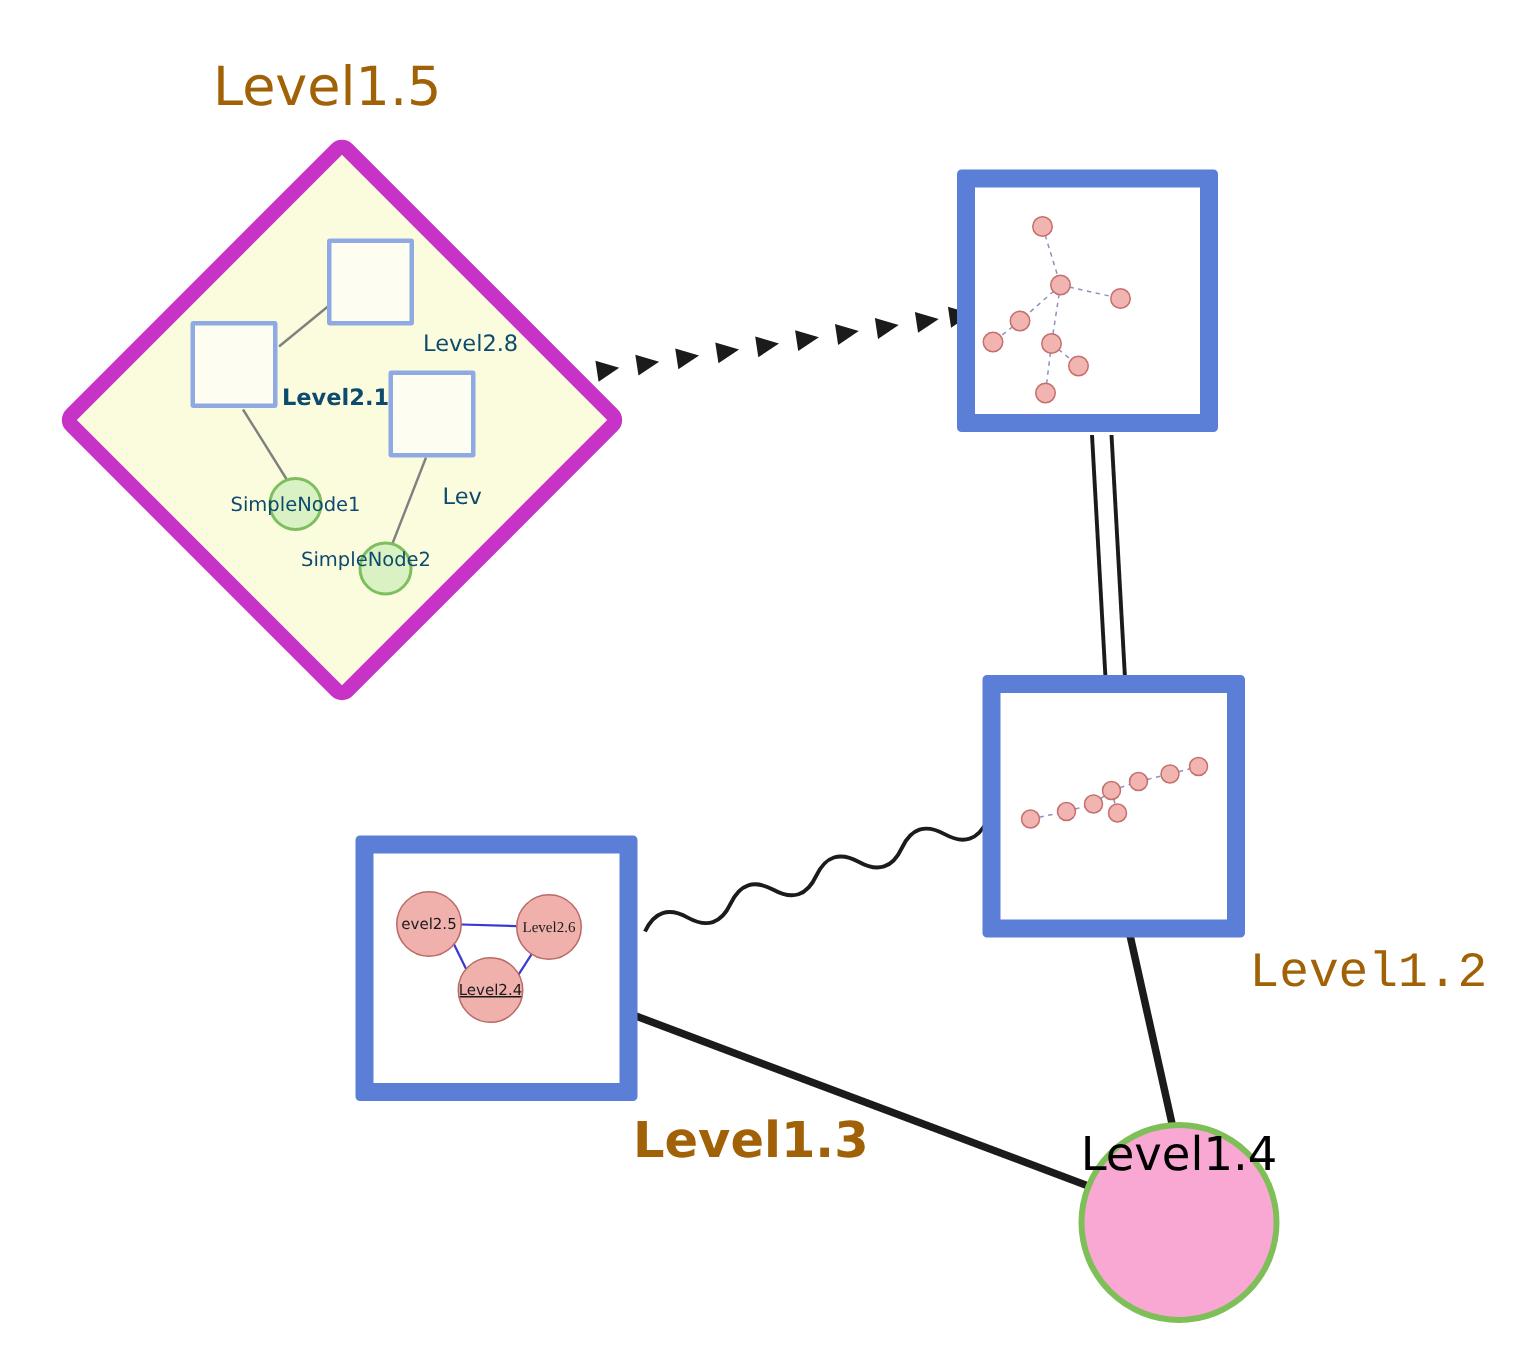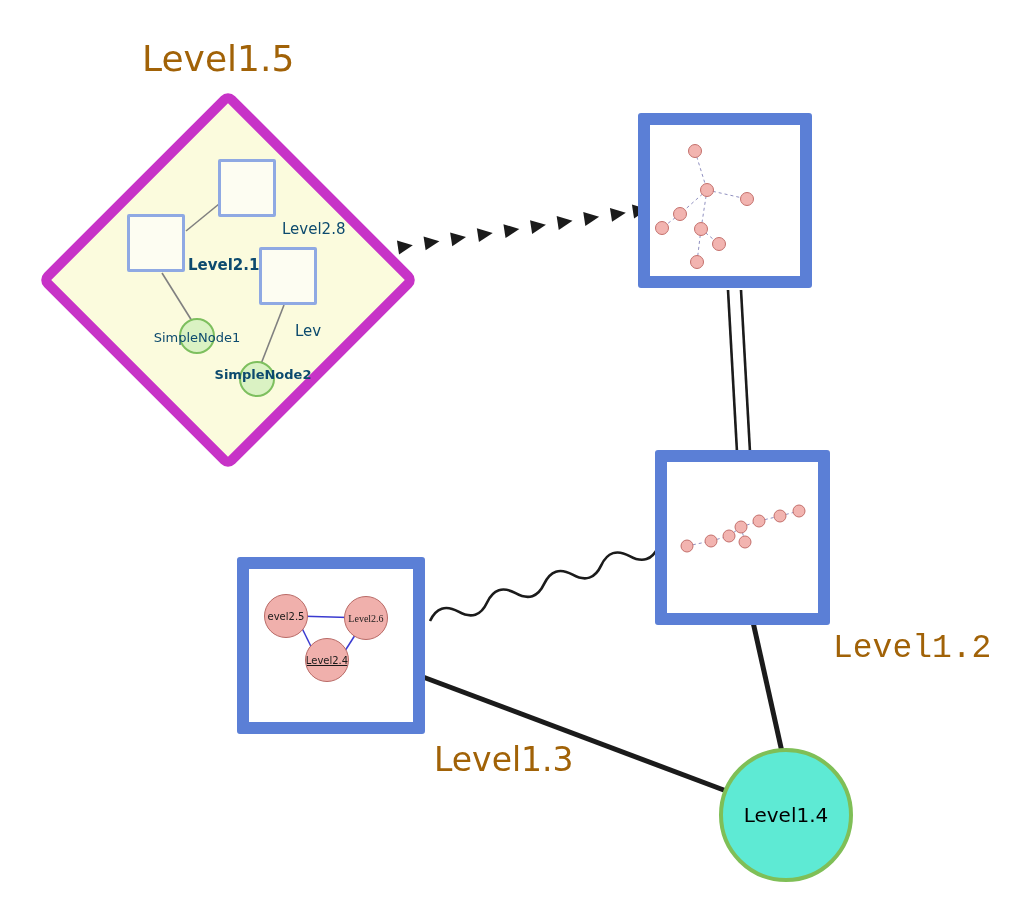--- a/index.html
+++ b/index.html
@@ -17,23 +17,23 @@
   }
   .group-box{
     position:absolute;border:12px solid #5b7fd6;background:#ffffff;
     border-radius:3px;box-sizing:border-box;z-index:2;
   }
   .box11{left:638px;top:113px;width:174px;height:175px;}
   .box12{left:655px;top:450px;width:175px;height:175px;}
   .box13{left:237px;top:557px;width:188px;height:177px;}
   .big-green{
     position:absolute;left:719px;top:748px;width:134px;height:134px;border-radius:50%;
-    background:#5eead4;border:4px solid #7fbf57;box-sizing:border-box;z-index:2;
-    display:flex;align-items:center;justify-content:center;
-    font-size:20px;color:#000;white-space:nowrap;
+    background:#f9a8d4;border:4px solid #7fbf57;box-sizing:border-box;z-index:2;
+    display:flex;justify-content:center;
+    font-size:31px;color:#000;white-space:nowrap;
   }
 
   
   .inner-square{
     position:absolute;width:58px;height:58px;border:3px solid #8fa9e3;
     background:#fdfdf2;border-radius:2px;box-sizing:border-box;z-index:4;
   }
   .sqA{left:127px;top:214px;}
   .sqB{left:218px;top:159px;}
   .sqC{left:259px;top:247px;}
@@ -54,30 +54,30 @@
   .pk1{left:264px;top:594px;}
   .pk2{left:344px;top:596px;font-family:Liberation Serif, serif;}
   .pk3{left:305px;top:638px;text-decoration:underline;}
 
   
   .lbl{position:absolute;z-index:5;white-space:nowrap;}
   .lbl-blue{color:#a16207;}
   .lbl15{left:142px;top:38px;font-size:36px;}
   .lbl11{left:820px;top:300px;font-size:33px;}
   .lbl12{left:833px;top:630px;font-size:33px;font-family:Liberation Mono, monospace;}
-  .lbl13{left:434px;top:740px;font-size:33px;}
+  .lbl13{left:422px;top:740px;font-size:33px;font-weight:bold;}
   .lbl-small-blue{color:#0c4a6e;font-size:15px;}
   .lbl28{left:282px;top:220px;}
   .lbl21{left:188px;top:256px;font-weight:bold;}
   .lblLev{left:295px;top:301px;margin-top:21px;}
   .lbl-node{
     color:#0c4a6e;font-size:13px;transform:translate(-50%,-50%);
   }
   .lblSN1{left:197px;top:337px;}
-  .lblSN2{left:263px;top:374px;font-weight:bold;}
+  .lblSN2{left:244px;top:374px;}
 </style>
 </head>
 <body>
 
 <div class="canvas">
 
   <svg class="layer" style="z-index:1" width="1026" height="900">
     <defs>
       <path id="chev" d="M0,-7 L15,0 L0,7 Z"></path>
     </defs>

